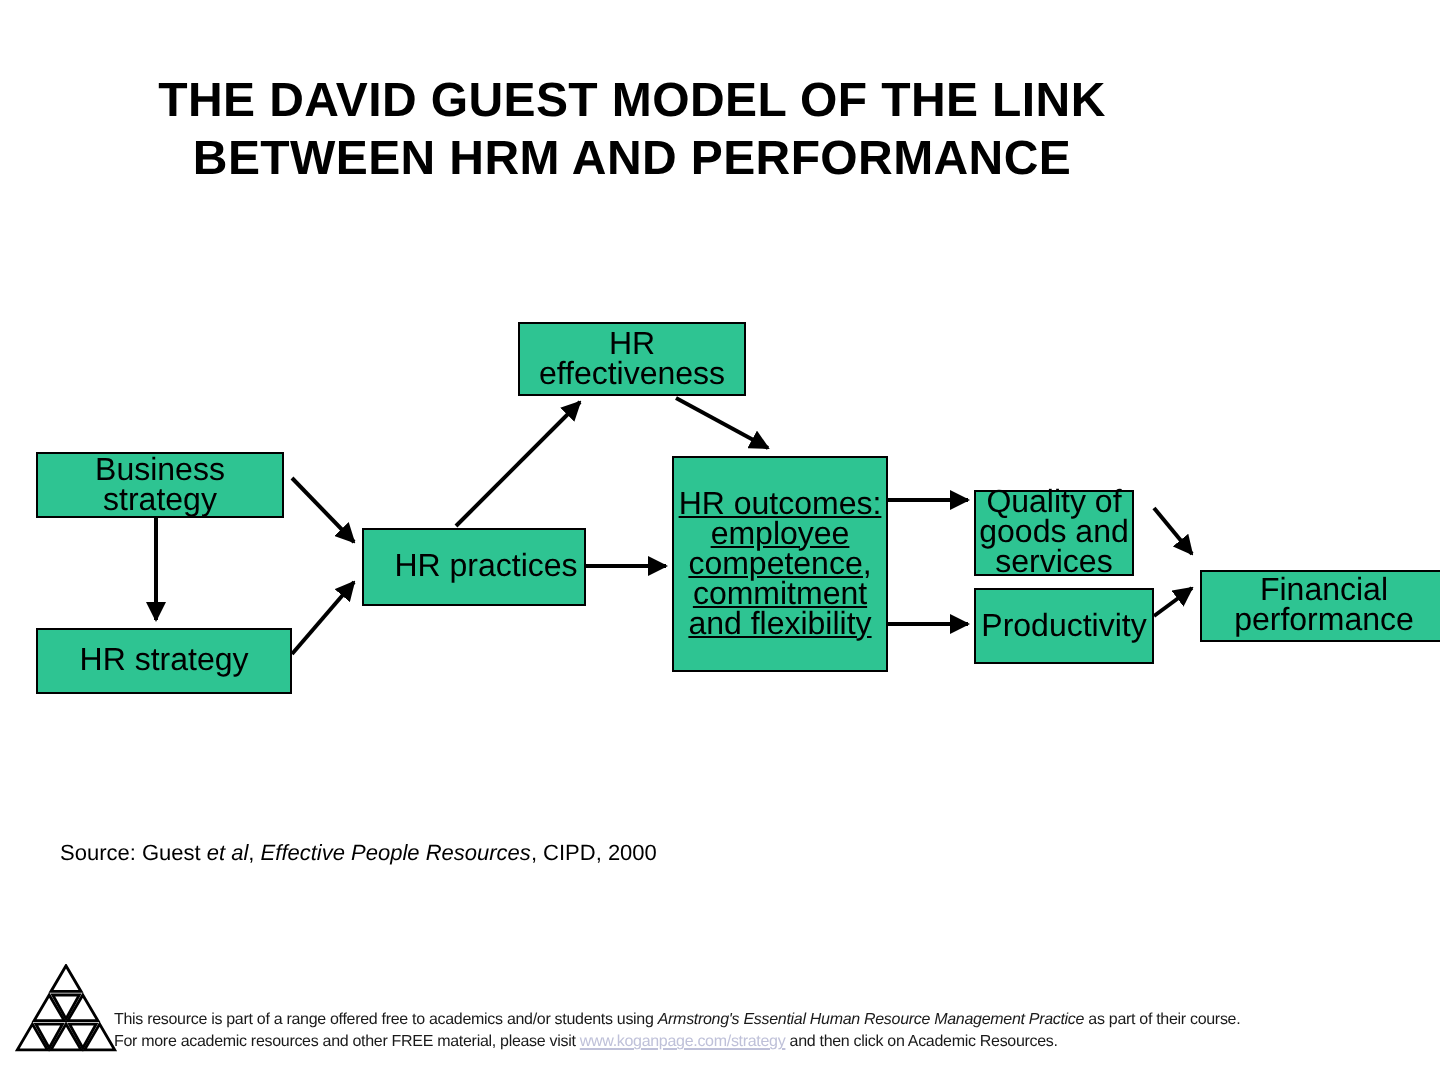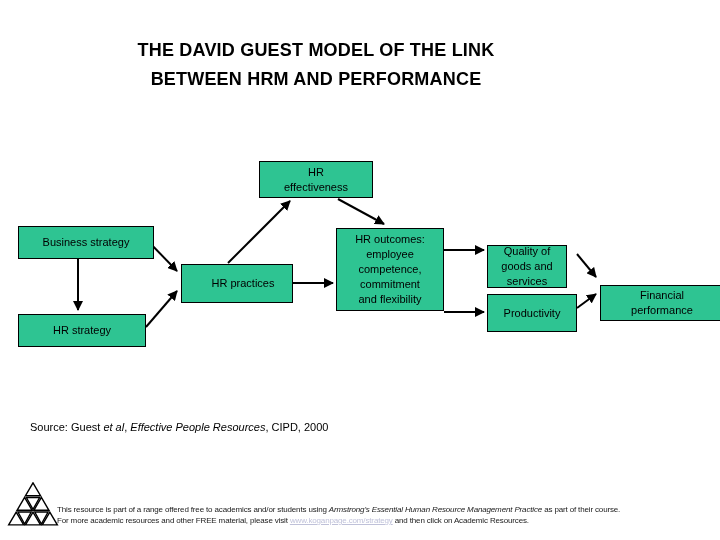--- a/index.html
+++ b/index.html
@@ -12,44 +12,44 @@
     overflow: hidden;
   }
   .slide { position: absolute; inset: 0; }
 
   
   .title {
     position: absolute;
     left: 0; top: 36px; width: 632px;
     text-align: center;
     font-weight: bold;
-    font-size: 18px;
+    font-size: 24px;
     line-height: 29px;
     letter-spacing: 0.2px;
   }
 
   
   .box {
     position: absolute;
     background: var(--box-fill, #2ec492);
     border: 1px solid var(--box-border, #000000);
     box-sizing: border-box;
     display: flex;
     align-items: center;
     justify-content: center;
     text-align: center;
-    font-size: 11px;
+    font-size: 16px;
     line-height: 15px;
     white-space: pre-line;
   }
   #box-hr-effectiveness { left: 259px; top: 161px; width: 114px; height: 37px; }
-  #box-business-strategy { left: 18px;  top: 226px; width: 136px; height: 33px; }
+  #box-business-strategy { left: 18px;  top: 226px; width: 124px; height: 33px; }
   #box-hr-practices     { left: 181px; top: 264px; width: 112px; height: 39px; padding-left: 12px; }
   #box-hr-strategy      { left: 18px;  top: 314px; width: 128px; height: 33px; }
-  #box-hr-outcomes      { left: 336px; top: 228px; width: 108px; height: 83px; }
+  #box-hr-outcomes      { left: 336px; top: 228px; width: 108px; height: 108px; text-decoration: underline; }
   #box-quality          { left: 487px; top: 245px; width: 80px;  height: 43px; }
   #box-productivity     { left: 487px; top: 294px; width: 90px;  height: 38px; }
   #box-financial        { left: 600px; top: 272px; width: 124px; height: 36px; margin-top: 13px; }
 
   svg.arrows { position: absolute; left: 0; top: 0; width: 720px; height: 540px; pointer-events: none; }
   svg.arrows line { stroke: #000; stroke-width: 2; }
 
   
   .source {
     position: absolute;

